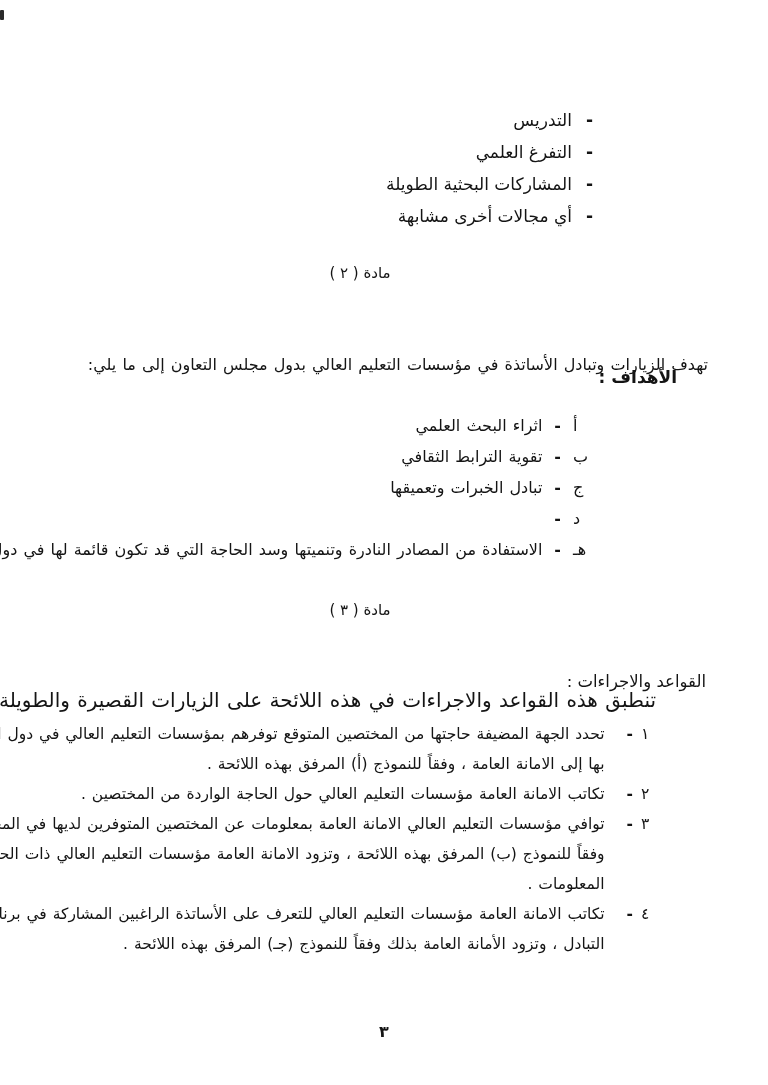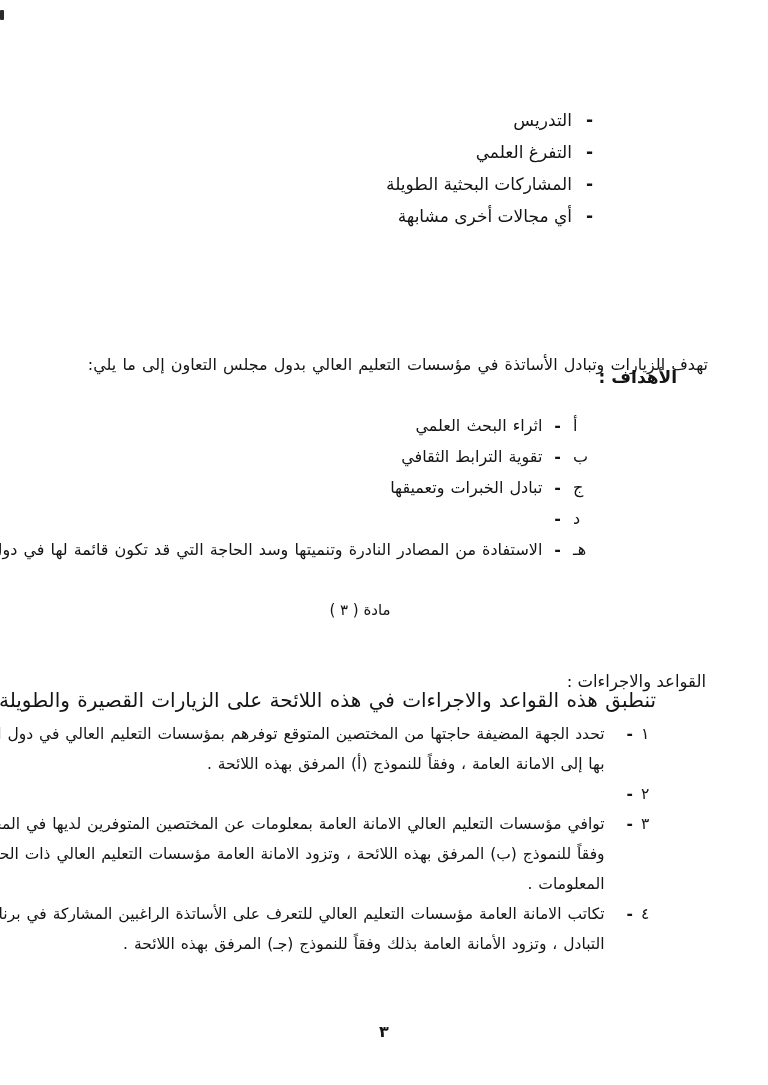--- a/index.html
+++ b/index.html
@@ -65,20 +65,21 @@
     <div class="row">
       <span class="dash">-</span>
       <span>المشاركات البحثية الطويلة</span>
     </div>
     <div class="row">
       <span class="dash">-</span>
       <span>أي مجالات أخرى مشابهة</span>
     </div>
   </div>
 
+  <div class="article a2">مادة ( ٢ )</div>
 
   <div class="obj-heading">الأهداف :</div>
   <div class="obj-intro">تهدف الزيارات وتبادل الأساتذة في مؤسسات التعليم العالي بدول مجلس التعاون إلى ما يلي:</div>
 
   <div class="goals">
     <div class="row">
       <span class="marker">أ</span>
       <span class="dash">-</span>
       <span>اثراء البحث العلمي</span>
     </div>
@@ -115,20 +116,23 @@
       <span class="dash">-</span>
       <div class="lines">
         <div class="line">تحدد الجهة المضيفة حاجتها من المختصين المتوقع توفرهم بمؤسسات التعليم العالي في دول المجلس ، وتبعث</div>
         <div class="line">بها إلى الامانة العامة ، وفقاً للنموذج (أ) المرفق بهذه اللائحة .</div>
       </div>
     </div>
 
     <div class="item">
       <span class="marker">٢</span>
       <span class="dash">-</span>
+      <div class="lines">
+        <div class="line">تكاتب الامانة العامة مؤسسات التعليم العالي حول الحاجة الواردة من المختصين .</div>
+      </div>
     </div>
 
     <div class="item">
       <span class="marker">٣</span>
       <span class="dash">-</span>
       <div class="lines">
         <div class="line">توافي مؤسسات التعليم العالي الامانة العامة بمعلومات عن المختصين المتوفرين لديها في المجالات المطلوبة</div>
         <div class="line">وفقاً للنموذج (ب) المرفق بهذه اللائحة ، وتزود الامانة العامة مؤسسات التعليم العالي ذات الحاجة بتلك</div>
         <div class="line">المعلومات .</div>
       </div>

